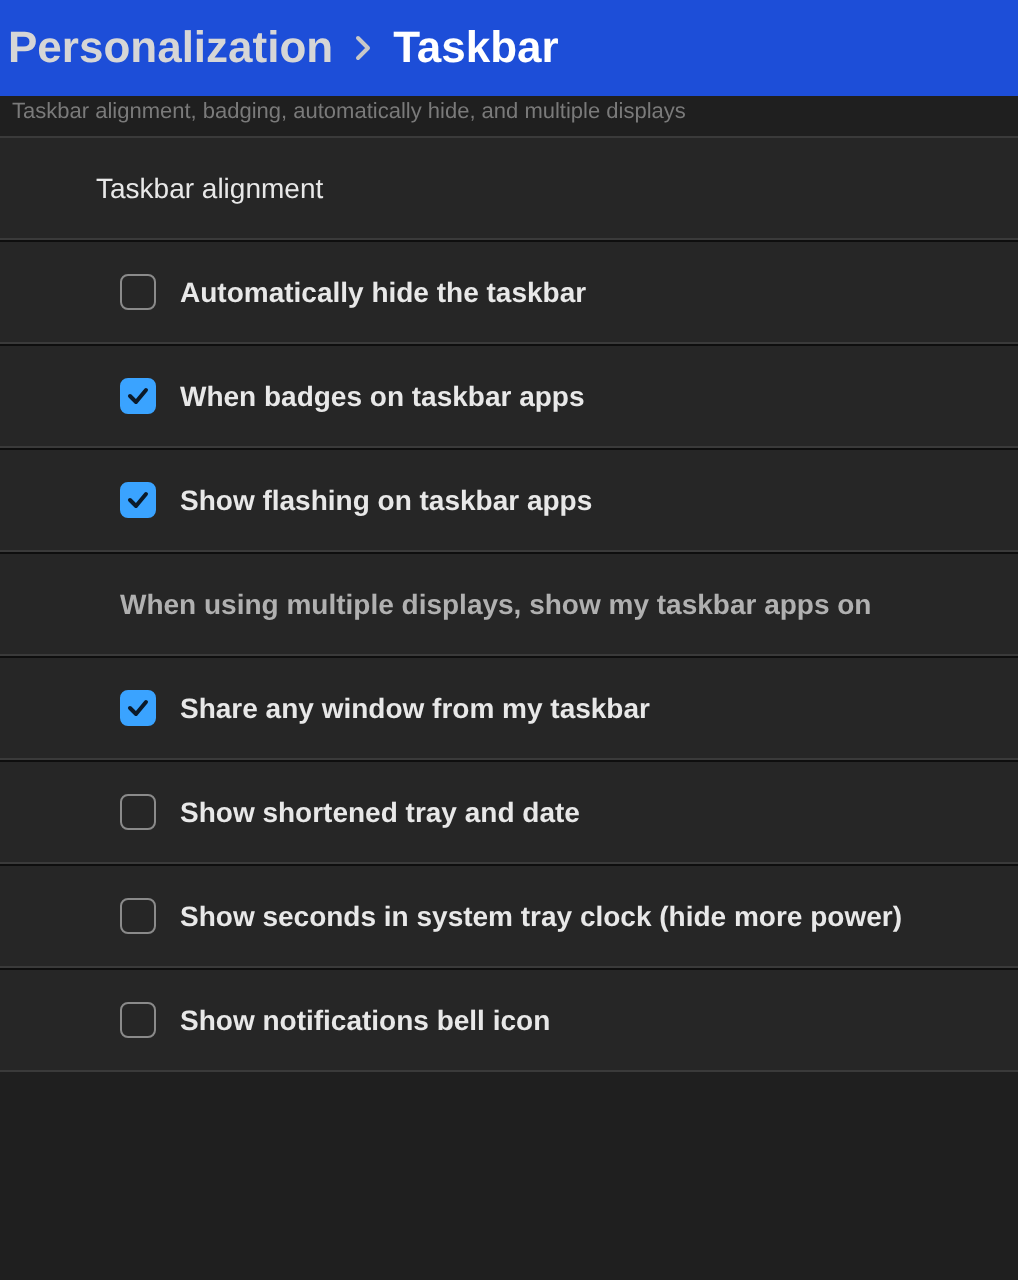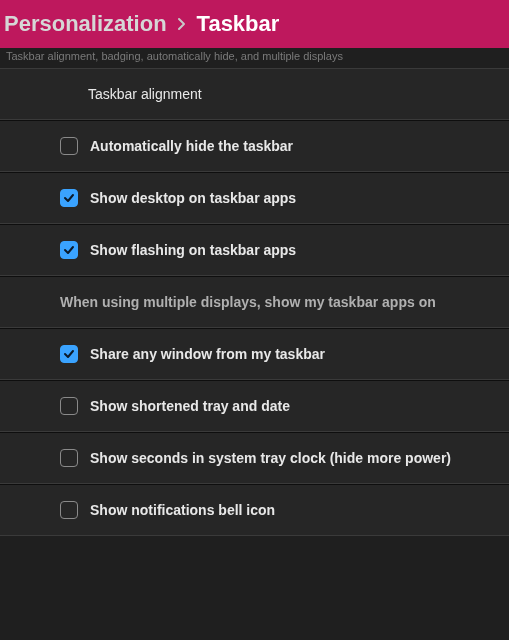--- a/index.html
+++ b/index.html
@@ -6,21 +6,21 @@
   html, body {
     width: 509px;
     height: 640px;
     background: #1f1f1f;
     font-family: "Segoe UI", Arial, sans-serif;
     color: #e8e8e8;
     overflow: hidden;
   }
   .header {
     height: 48px;
-    background: #be185d;
+    background: #1d4ed8;
     display: flex;
     align-items: center;
     padding: 0 4px;
     font-size: 22px;
     font-weight: 400;
   }
   .header .crumb-parent {
     color: #d6d6d6;
     font-weight: 600;
   }
@@ -47,21 +47,21 @@
     border-top: 1px solid #0e0e0e;
     border-bottom: 1px solid #3a3a3a;
     background: #262626;
     padding: 14px 16px 14px 60px;
     display: flex;
     align-items: center;
     min-height: 52px;
     position: relative;
   }
   .row:first-child { border-top: 1px solid #3a3a3a; }
-  .row.no-checkbox { padding-left: 88px; }
+  .row.no-checkbox { padding-left: 48px; }
   .row.section-label { 
     padding-left: 60px; 
     color: #b5b5b5;
     font-size: 13px;
   }
   .row-label {
     font-size: 14px;
     color: #e8e8e8;
   }
   .row.disabled .row-label { color: #8b8b8b; }
@@ -120,21 +120,21 @@
     <span class="checkbox unchecked"></span>
     <span class="row-label">Automatically hide the taskbar</span>
   </div>
 
   <div class="row has-checkbox">
     <span class="checkbox checked">
       <svg viewBox="0 0 12 12">
           <path d="M2 6 L5 9 L10 3" stroke="#0b1a2a" stroke-width="2" fill="none" stroke-linecap="round" stroke-linejoin="round"></path>
         </svg>
     </span>
-    <span class="row-label">Show desktop on taskbar apps</span>
+    <span class="row-label">When badges on taskbar apps</span>
   </div>
 
   <div class="row has-checkbox">
     <span class="checkbox checked">
       <svg viewBox="0 0 12 12">
           <path d="M2 6 L5 9 L10 3" stroke="#0b1a2a" stroke-width="2" fill="none" stroke-linecap="round" stroke-linejoin="round"></path>
         </svg>
     </span>
     <span class="row-label">Show flashing on taskbar apps</span>
   </div>

